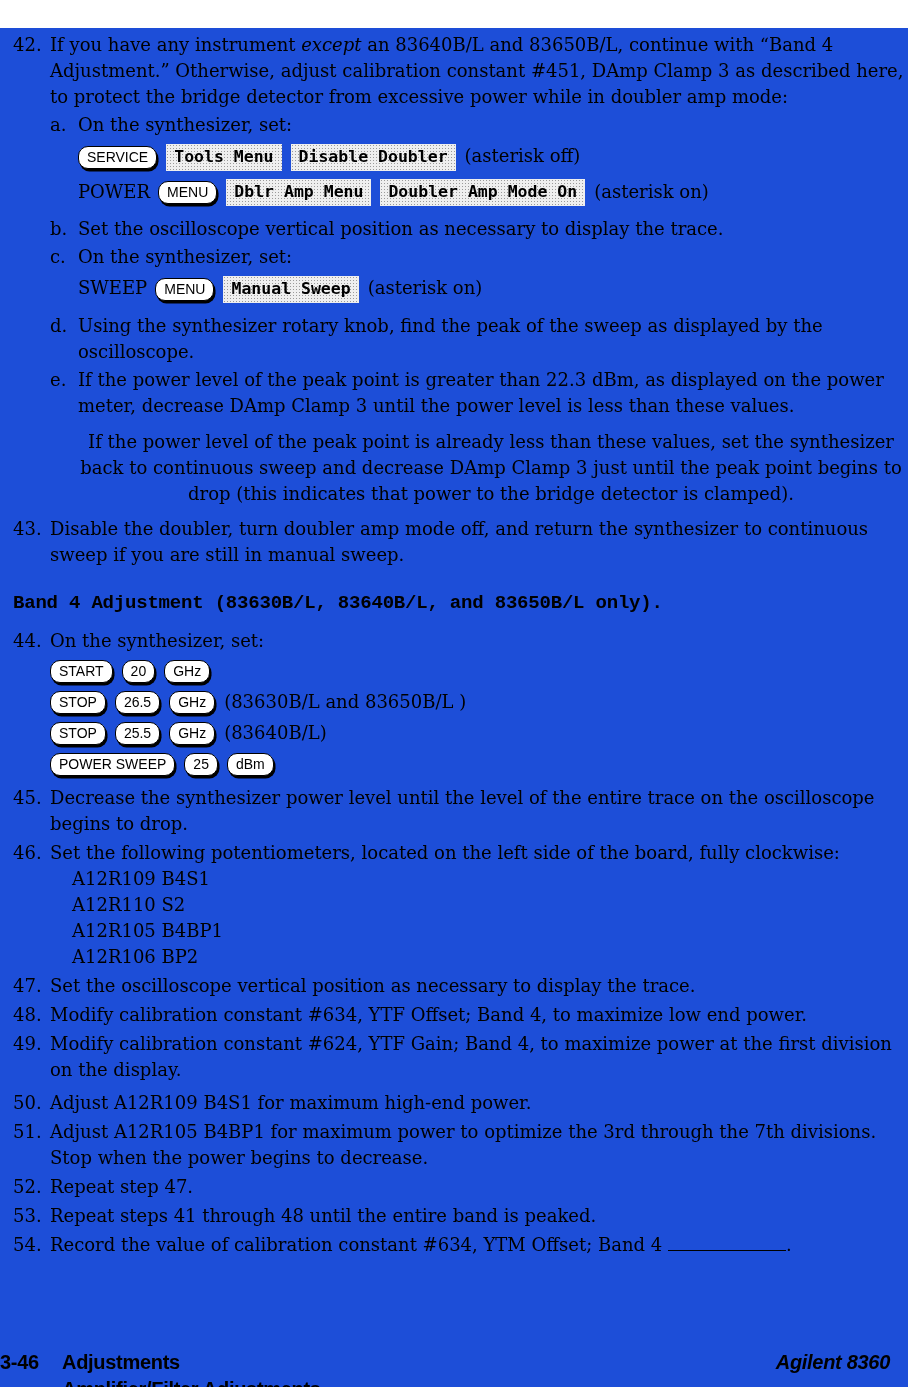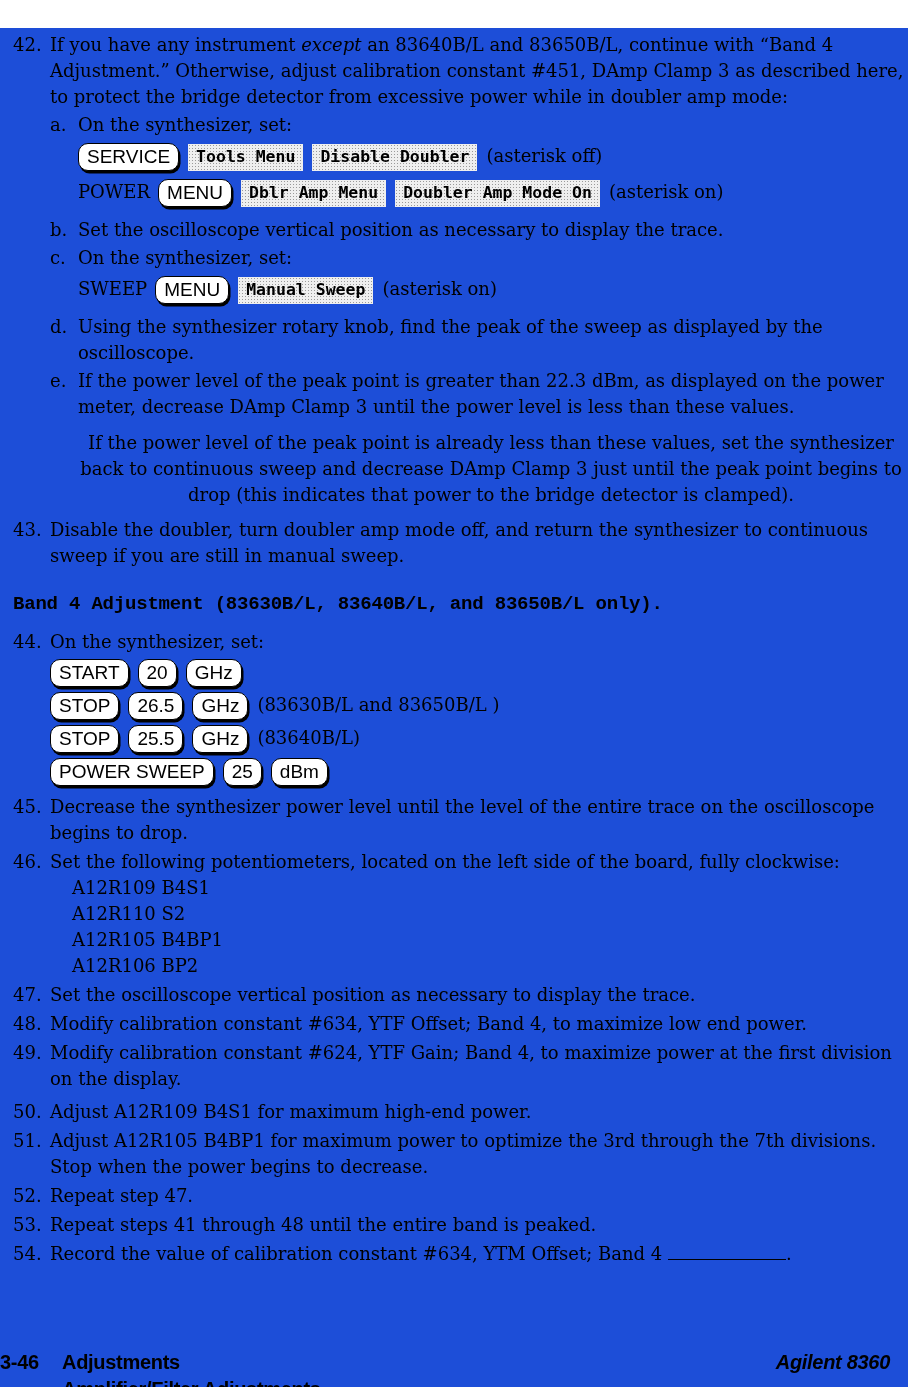--- a/index.html
+++ b/index.html
@@ -27,21 +27,21 @@
   .sub { display: flex; margin-top: 2px; }
   .sub .letter { flex: none; width: 28px; }
   .sub .subbody { flex: 1; min-width: 0; }
 
   
   .keyline { margin: 5px 0 8px; }
   .keyline.tight { margin: 4px 0 5px; }
   .keycap {
     display: inline-block;
     font-family: "Liberation Sans", sans-serif;
-    font-size: 19px;
+    font-size: 14px;
     line-height: 1;
     padding: 3px 8px 4px;
     border: 1.6px solid #000;
     border-radius: 10px;
     background: #fff;
     box-shadow: 1.5px 2.5px 0 0 #000;
     margin-right: 9px;
     vertical-align: middle;
     white-space: nowrap;
   }

